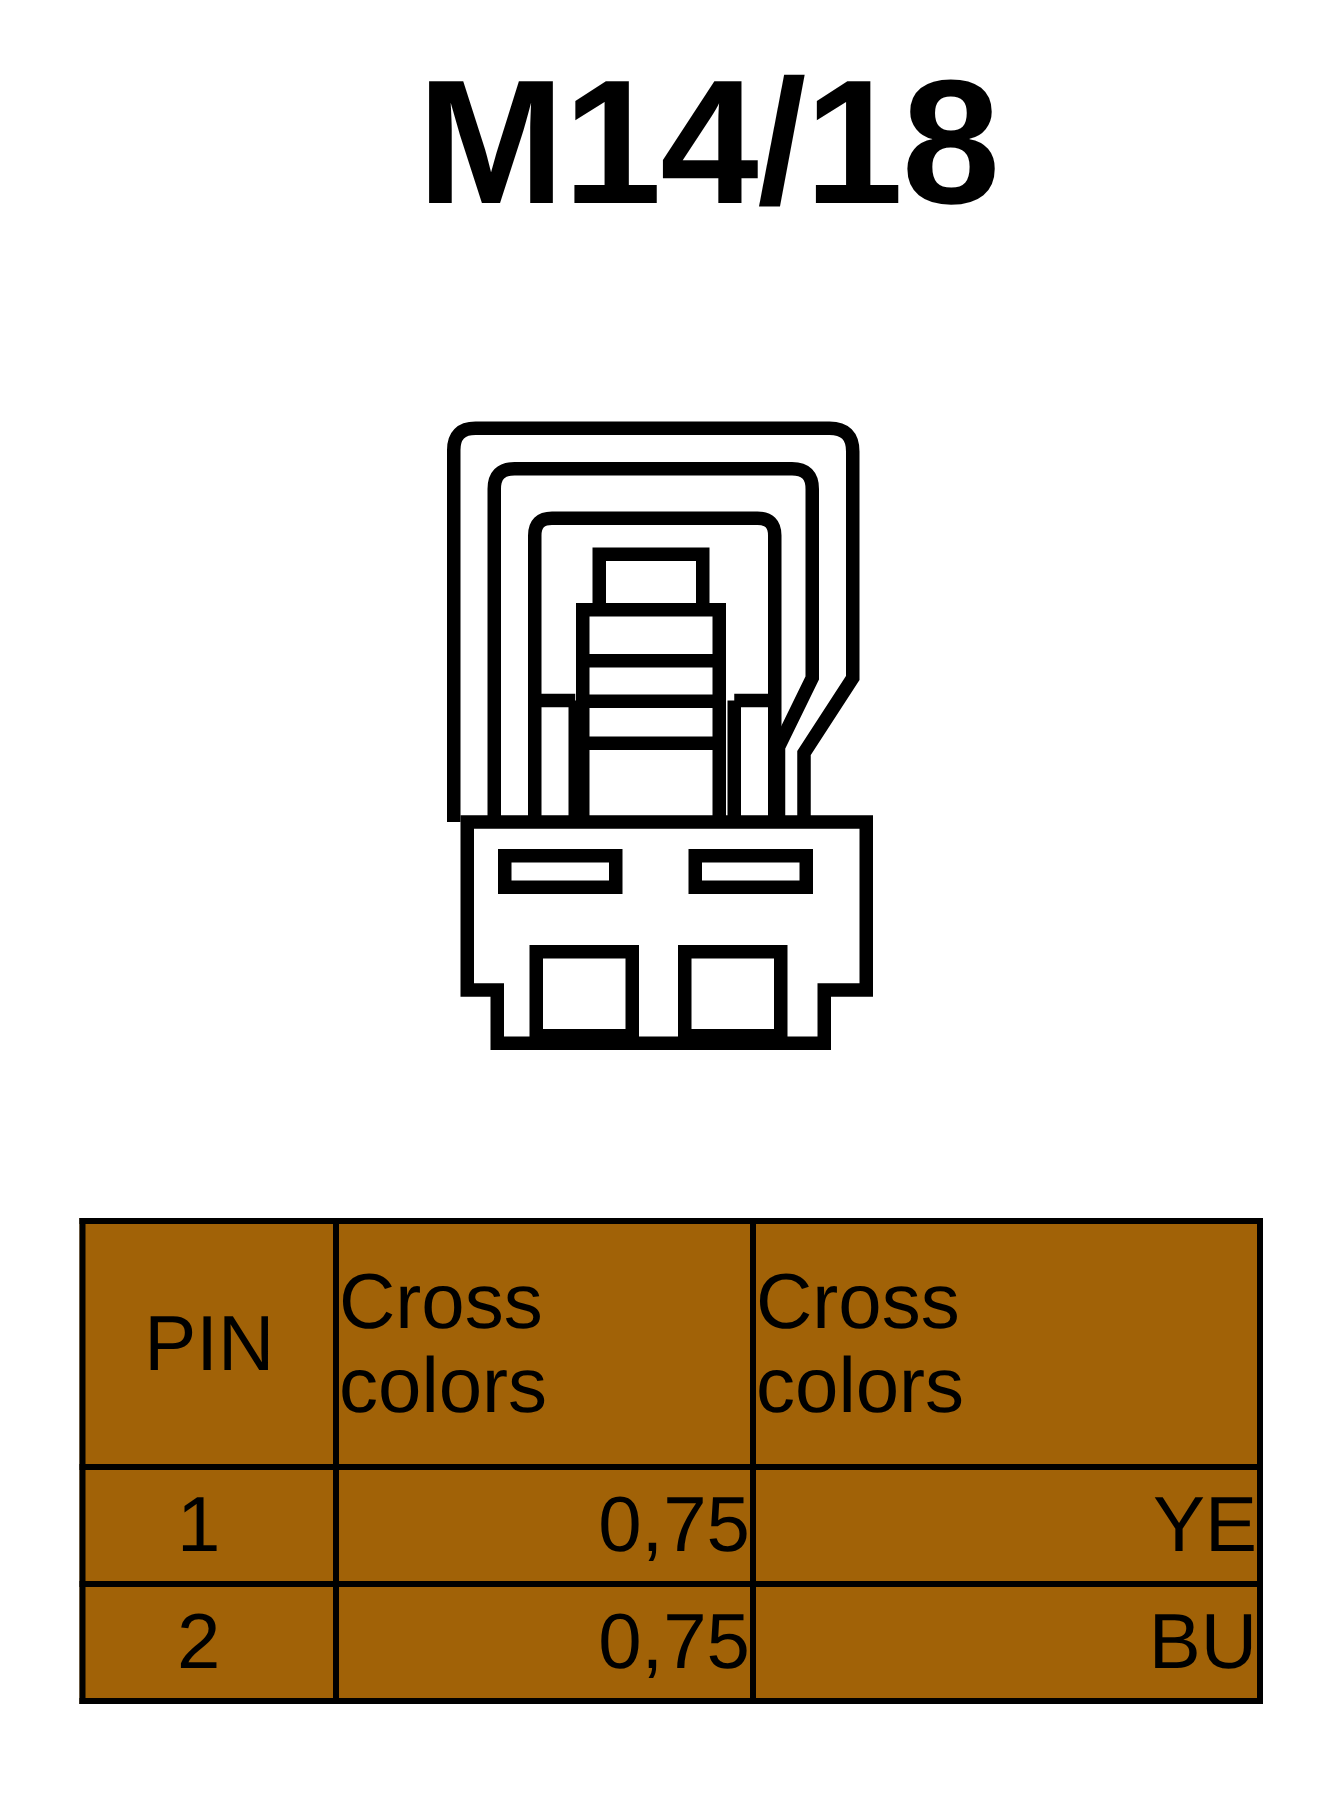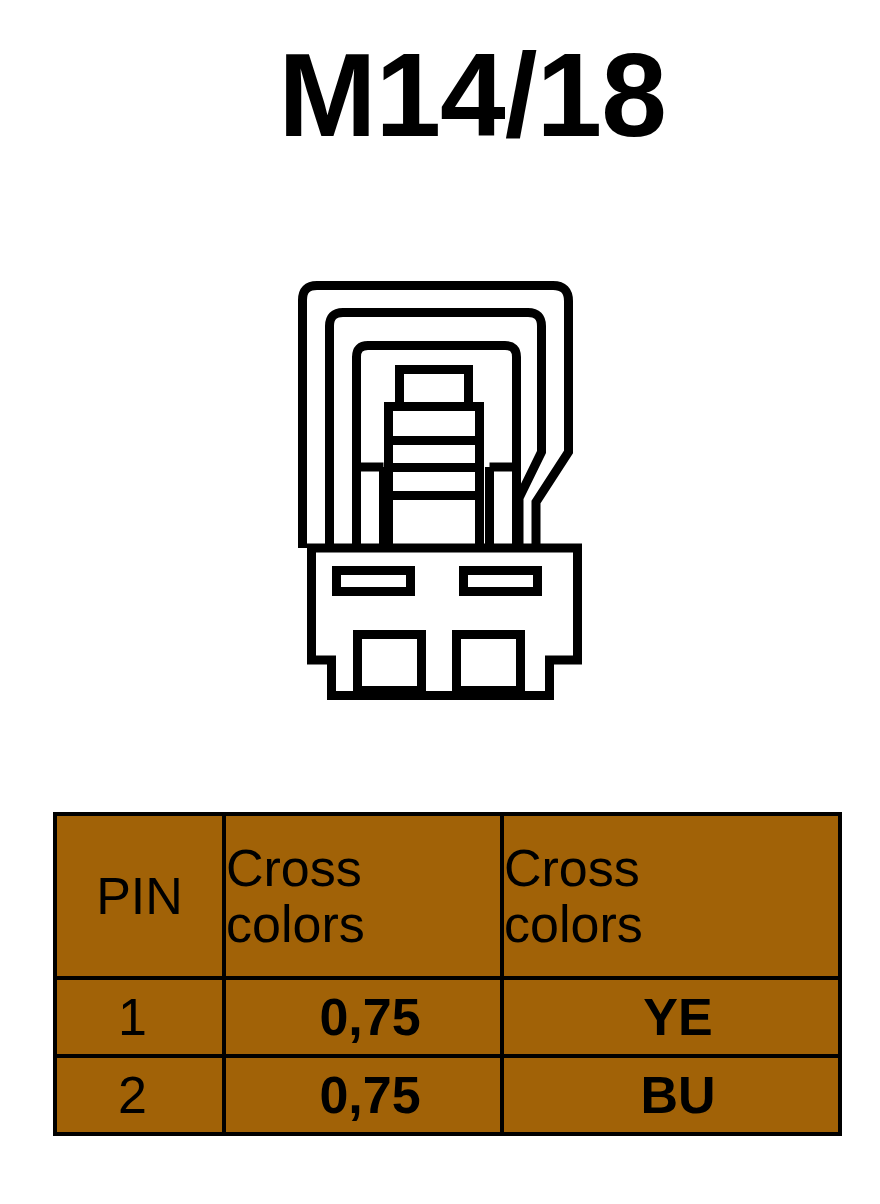--- a/index.html
+++ b/index.html
@@ -87,23 +87,22 @@
   }
   .pin-table tbody td {
     height: 74px;
     vertical-align: middle;
   }
   .pin-table td.cell-pin {
     text-align: center;
     padding-right: 14px;
   }
   .pin-table td.cell-text {
-    text-align: center;
+    text-align: right;
     padding-left: 14px;
-    font-weight: bold;
   }
   .hdr-line { display: block; }
 </style>
 </head>
 <body>
 
 <div class="page">
 
   <div class="title">M14/18</div>
 

